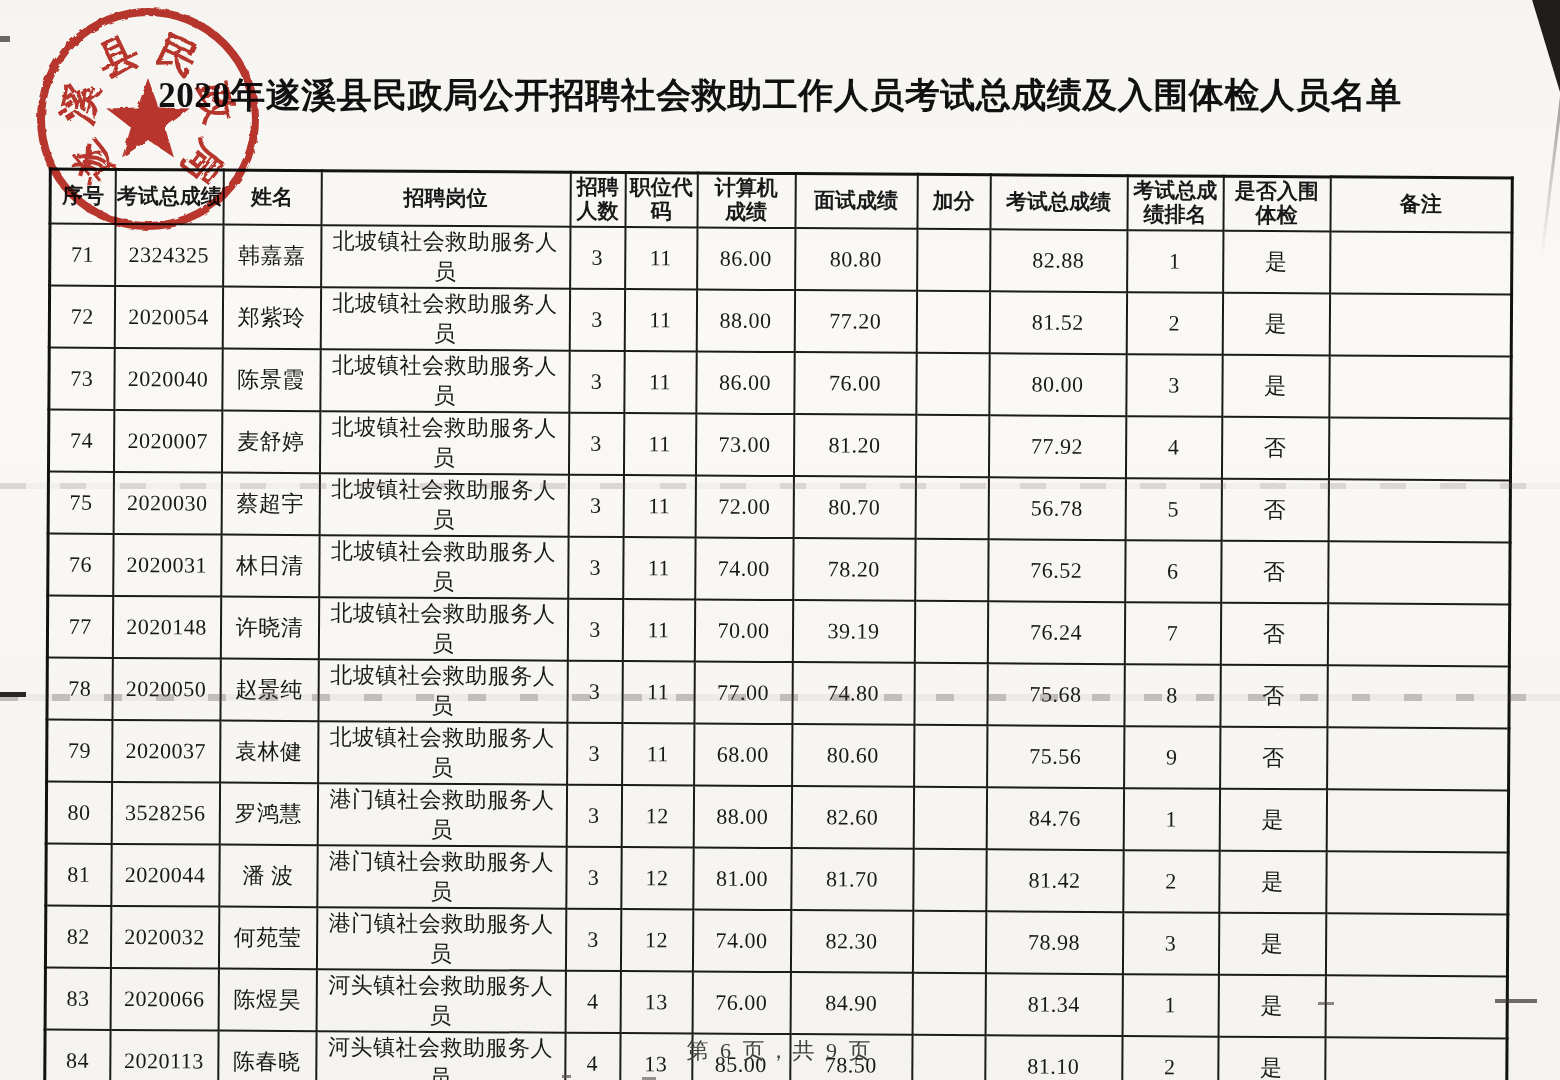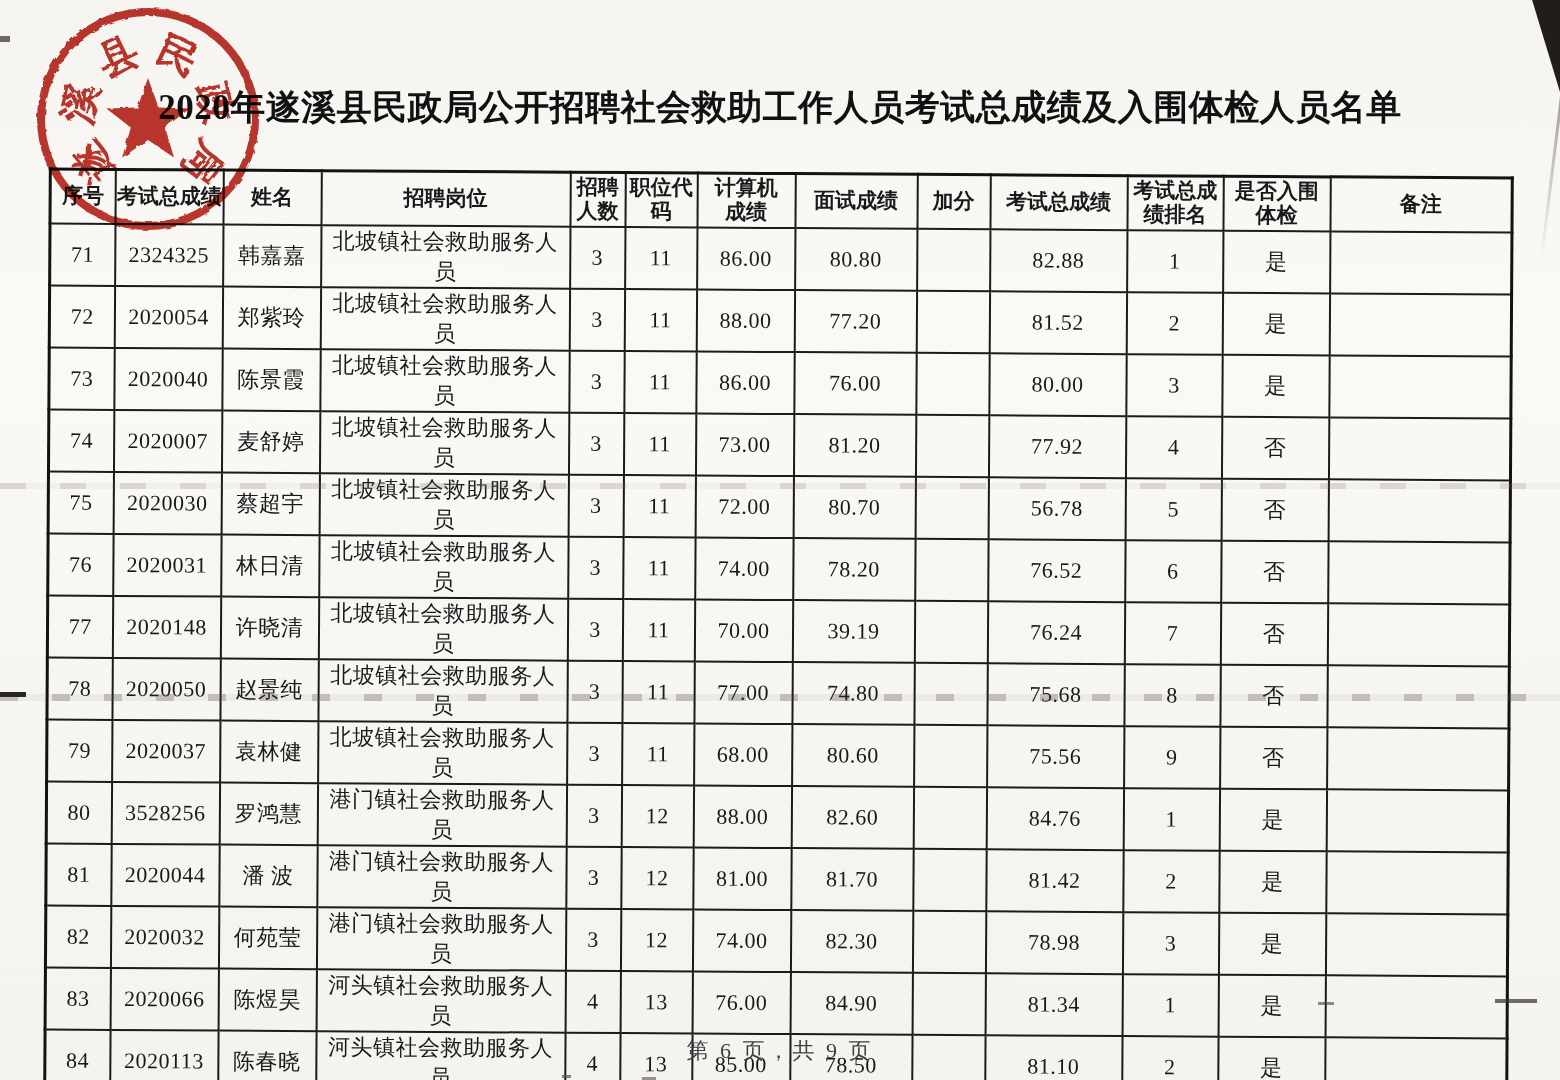--- a/index.html
+++ b/index.html
@@ -2,21 +2,21 @@
 <html><head>
 <meta charset="utf-8">
 <style>
   html,body{margin:0;padding:0;}
   body{
     width:1560px;height:1080px;position:relative;overflow:hidden;
     background:linear-gradient(180deg,#f5f4f0 0%,#faf9f6 30%,#f6f5f1 70%,#f4f3ef 100%);
     font-family:"Liberation Serif","DejaVu Serif",serif;color:#141414;
   }
   .title{
-    position:absolute;top:84px;left:0;width:100%;margin:0;
+    position:absolute;top:72px;left:0;width:100%;margin:0;
     text-align:center;font-size:35px;font-weight:bold;letter-spacing:.5px;color:#111;
   }
   .table-wrap{
     position:absolute;left:46px;top:172px;width:1462px;
     transform:rotate(.35deg);transform-origin:50% 50%;
   }
   table{border-collapse:collapse;table-layout:fixed;width:1462px;border:3.5px solid #121212;background:transparent;}
   th,td{border:2.5px solid #1b1b1b;text-align:center;vertical-align:middle;padding:0;overflow:hidden;color:#191919;}
   th{height:52px;font-size:21px;font-weight:600;white-space:pre-line;line-height:1.12;}
   td{height:56px;font-size:22px;letter-spacing:.5px;}

